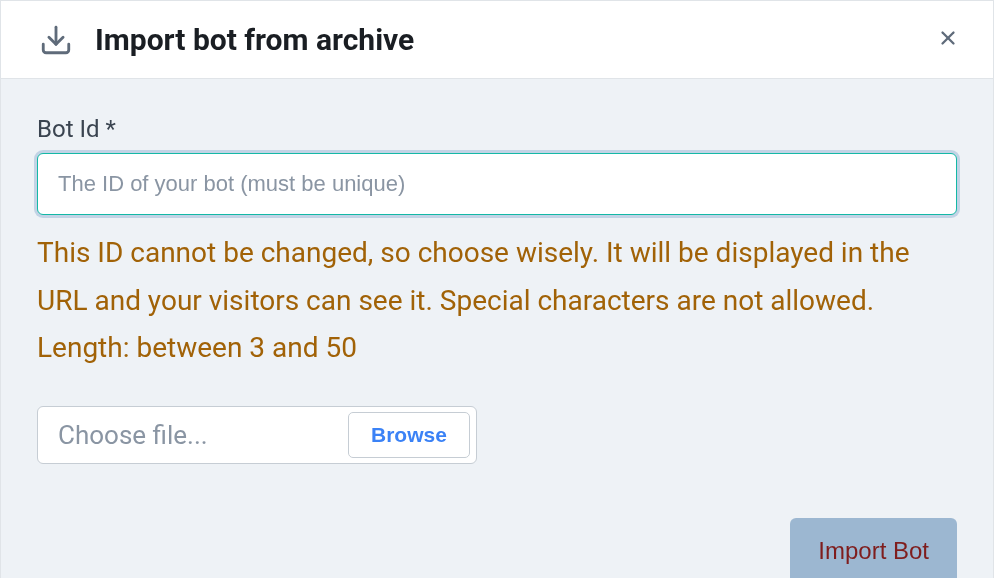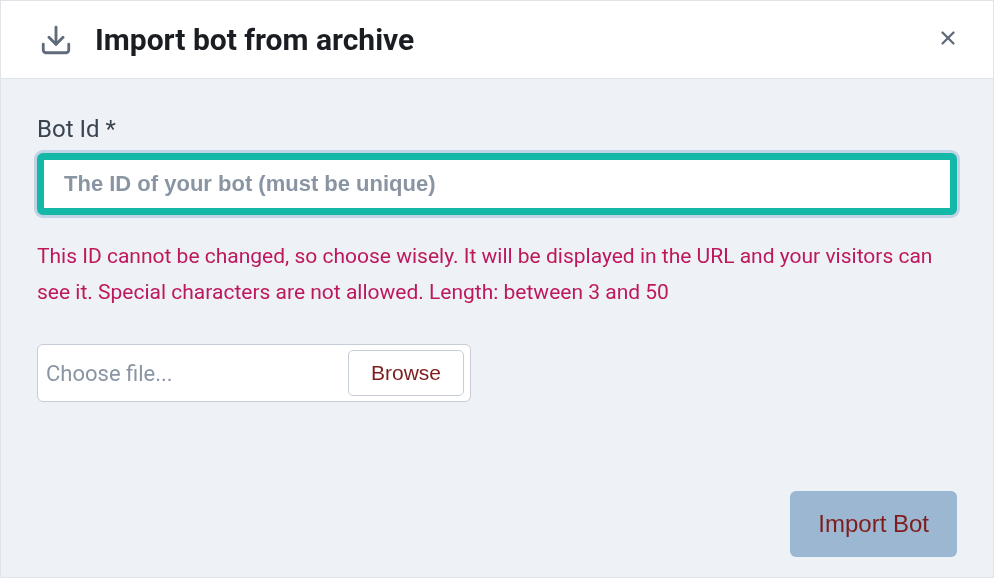--- a/index.html
+++ b/index.html
@@ -75,58 +75,58 @@
       height: 62px;
       border: 1px solid #b8c2cc;
       border-radius: 6px;
       padding: 0 20px;
       font-size: 22px;
       color: #3a4450;
       outline: none;
       background: #ffffff;
     }
     .text-input.focused {
-      border: 7px solid #14b8a6;
+      border: 1px solid #14b8a6;
       box-shadow: 0 0 0 3px rgba(111, 156, 199, 0.35);
-      font-weight: bold;
     }
     .text-input::placeholder {
       color: #8a95a3;
     }
     .help-text {
-      font-size: 21px;
-      color: #be185d;
+      font-size: 28px;
+      color: #a16207;
       line-height: 1.7;
-      margin-top: 24px;
+      margin-top: 14px;
     }
     .file-picker {
       display: inline-flex;
       align-items: center;
       height: 58px;
       border: 1px solid #c6cdd4;
       border-radius: 6px;
       background: #ffffff;
       overflow: hidden;
       padding-right: 6px;
     }
     .file-placeholder {
-      padding: 0 8px;
-      font-size: 22px;
+      padding: 0 20px;
+      font-size: 26px;
       color: #8a95a3;
       min-width: 310px;
     }
     .browse-btn {
       height: 46px;
       padding: 0 22px;
       border: 1px solid #c6cdd4;
       border-radius: 5px;
       background: #ffffff;
       font-size: 21px;
-      color: #7f1d1d;
+      color: #3b82f6;
       cursor: pointer;
+      font-weight: bold;
     }
     .footer {
       display: flex;
       justify-content: flex-end;
       padding-top: 20px;
       margin-top: auto;
     }
     .submit-btn {
       height: 66px;
       padding: 0 28px;

